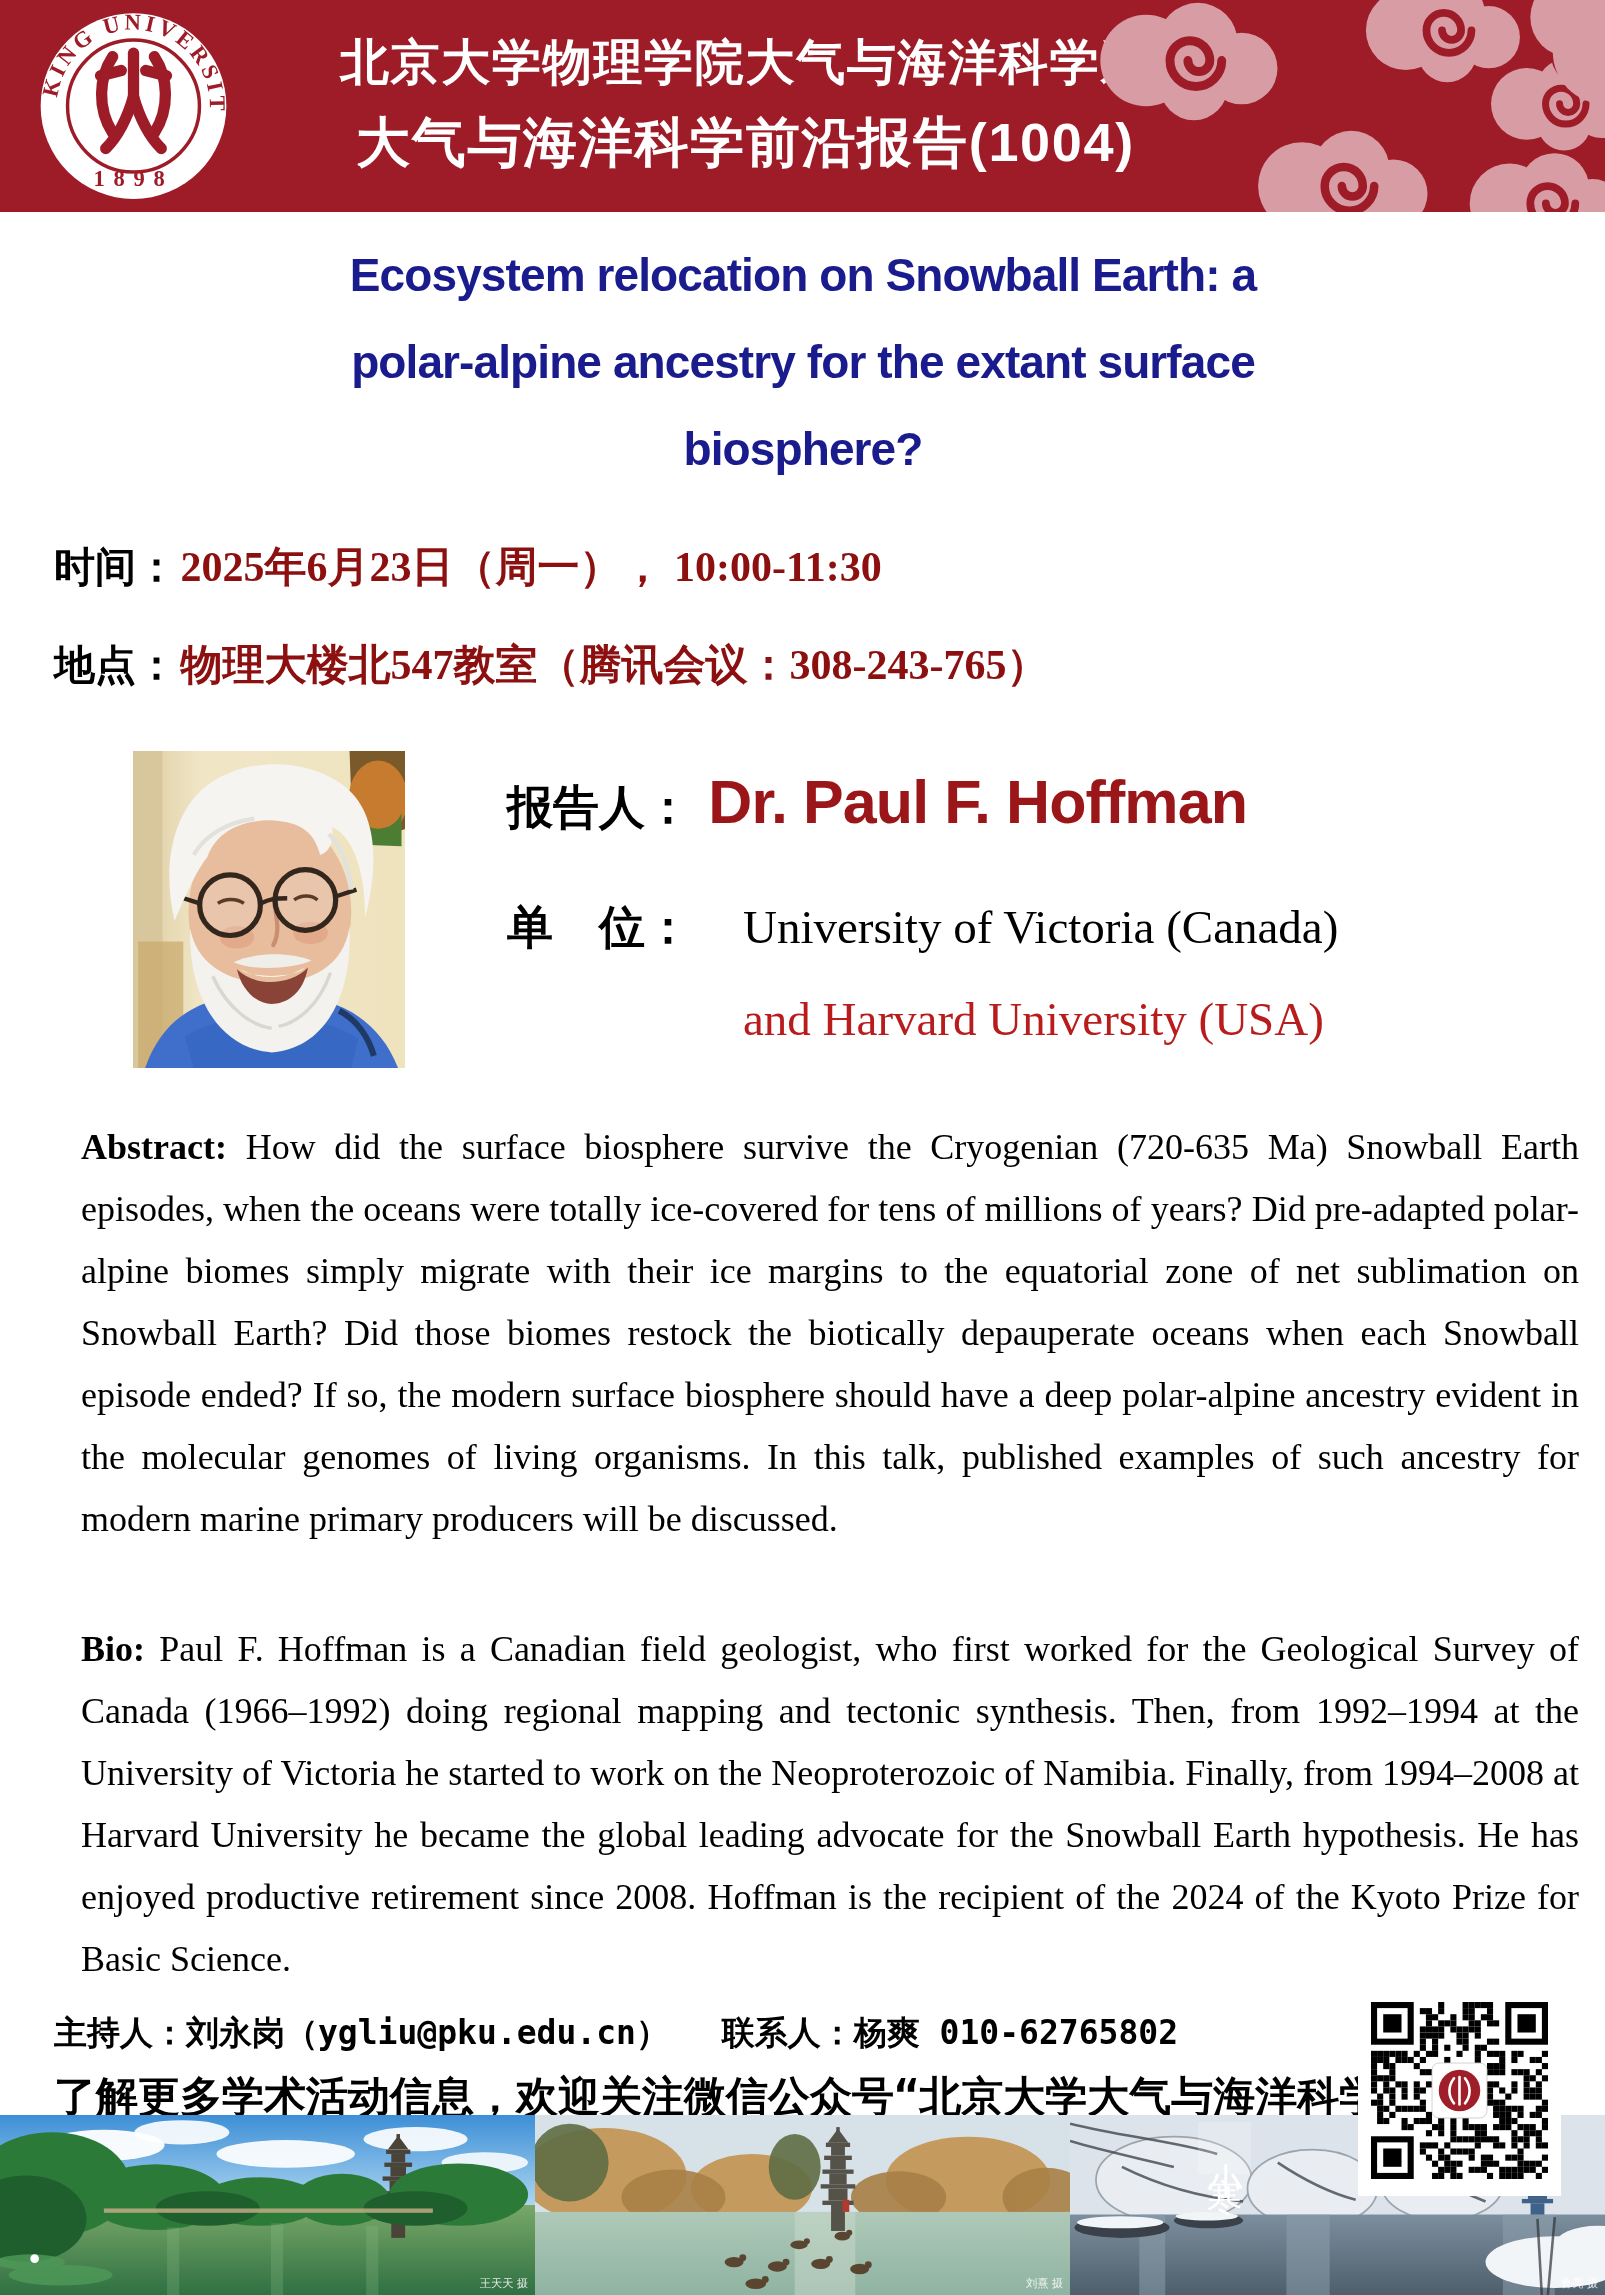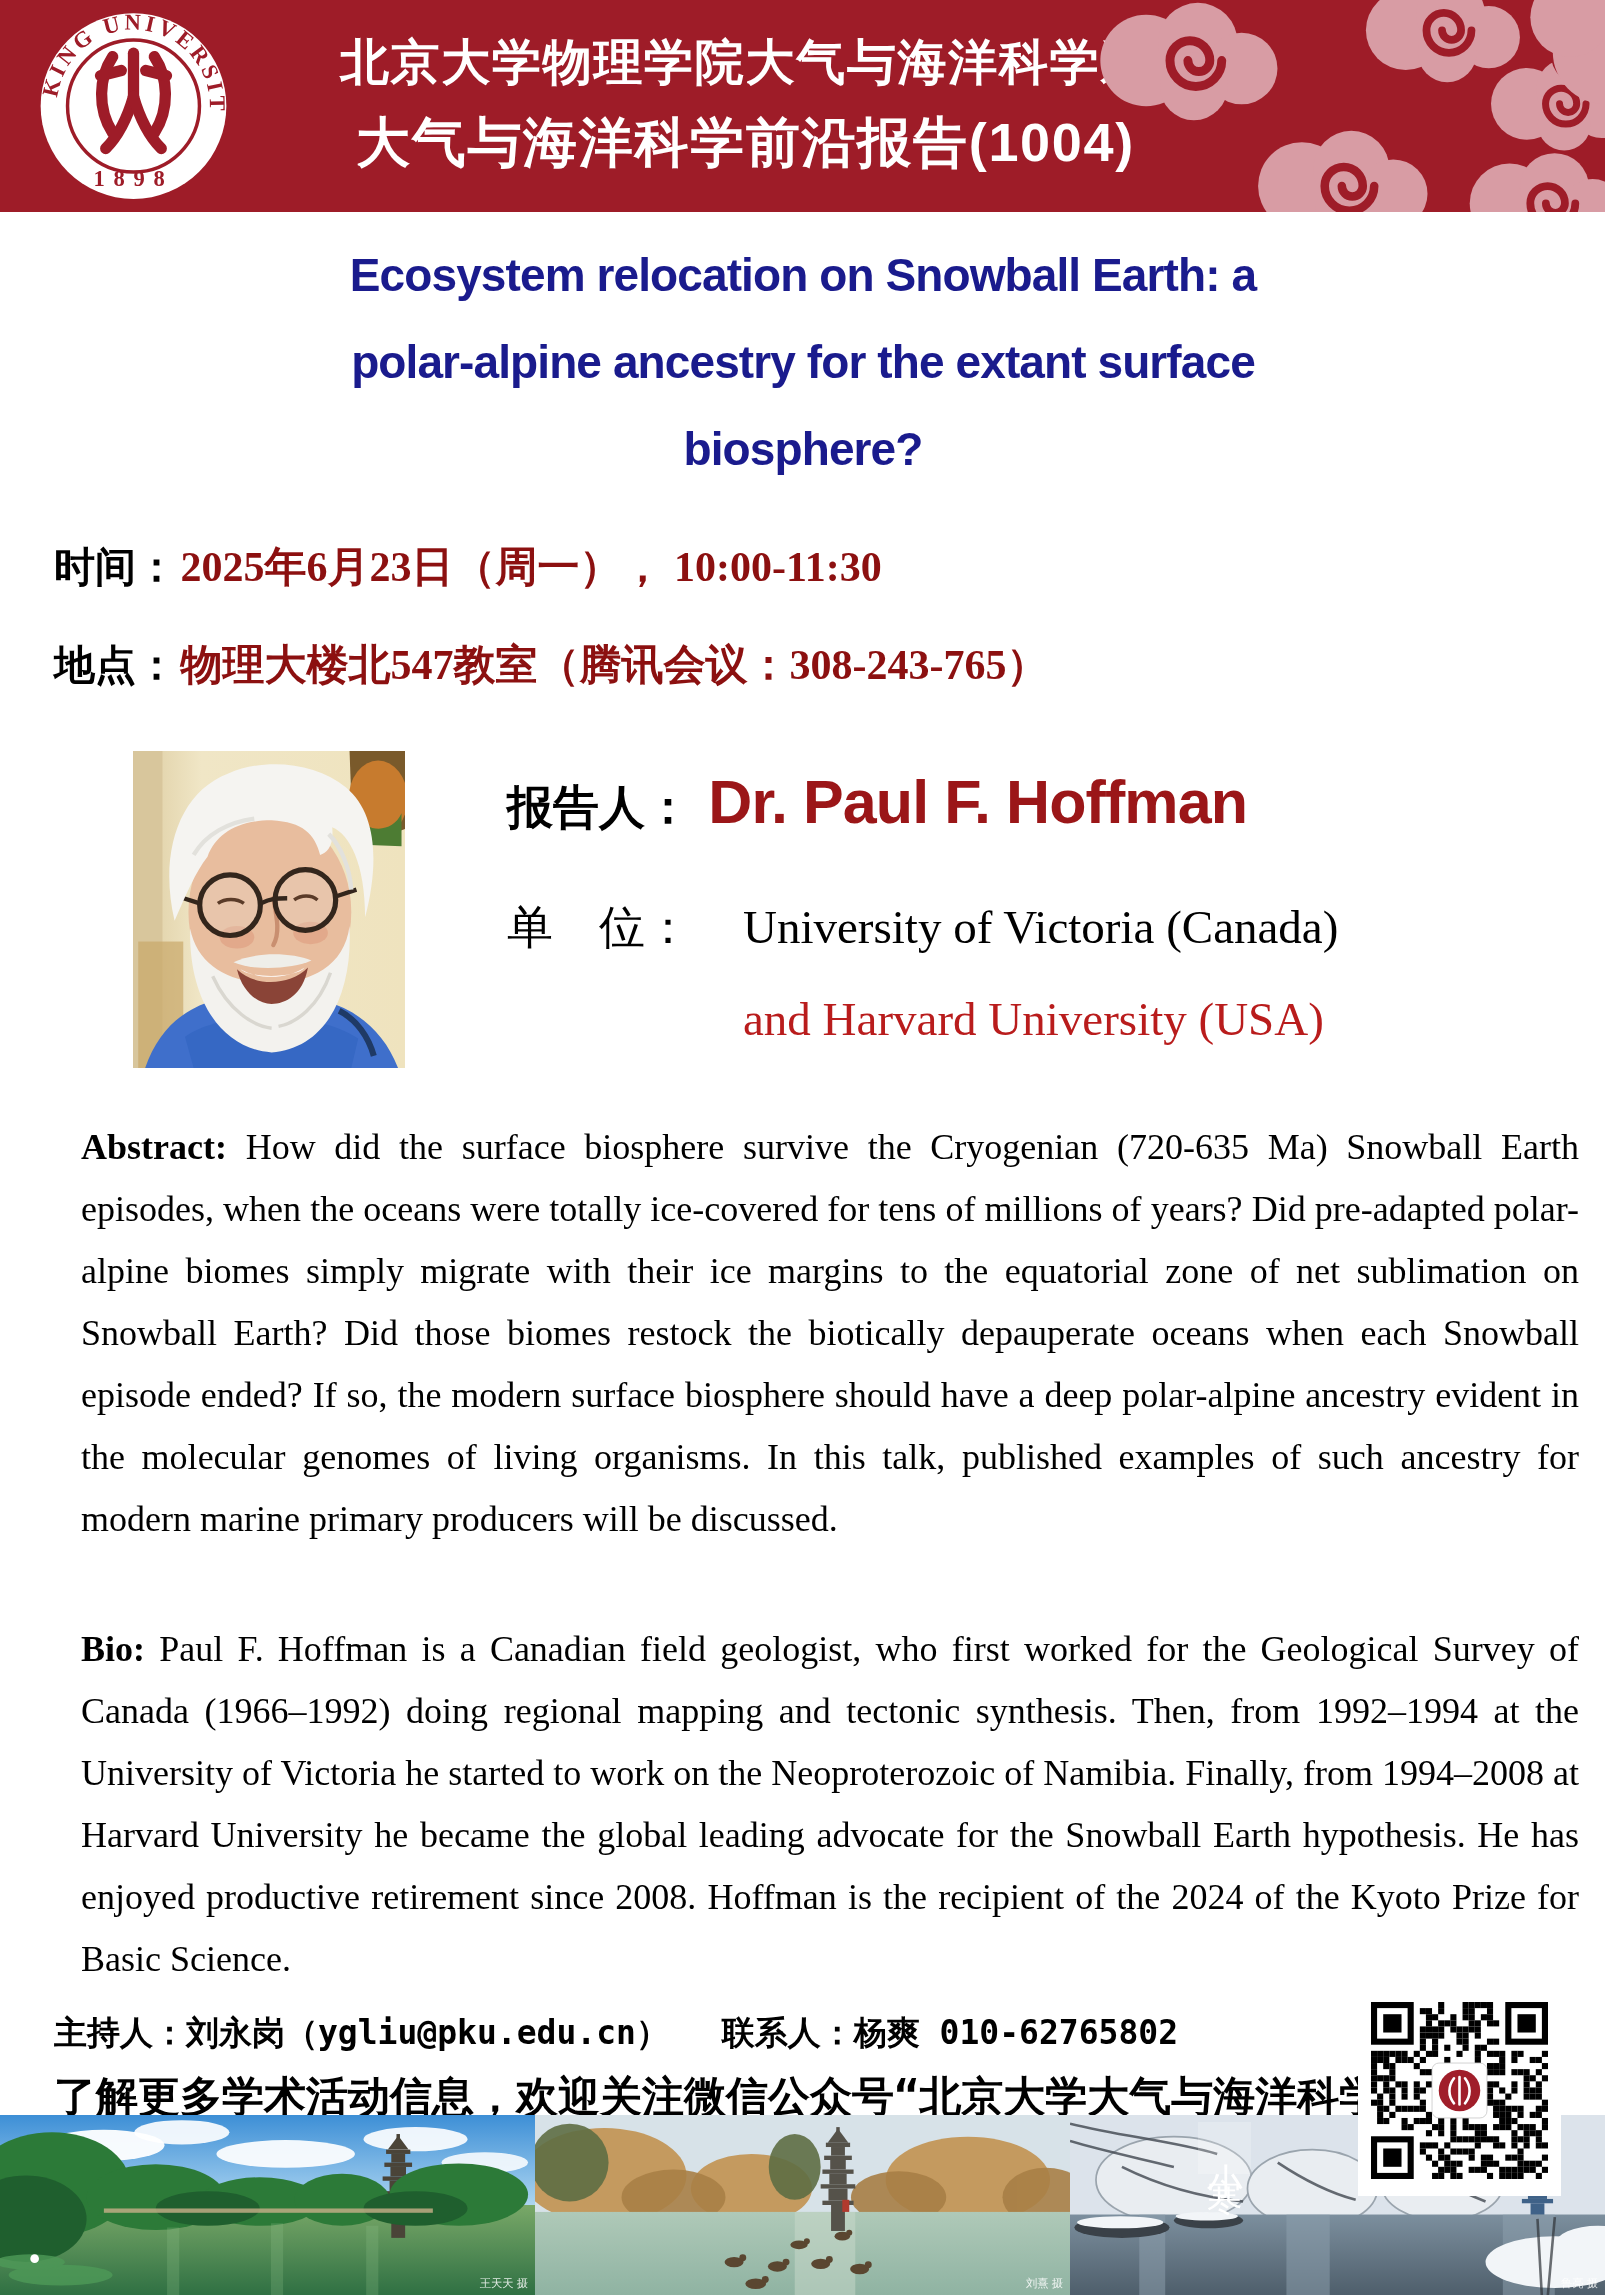--- a/index.html
+++ b/index.html
@@ -27,21 +27,21 @@
   .info-label{font-family:"Liberation Sans",sans-serif;font-weight:bold;font-size:41px;color:#000;}
   .info-value{font-family:"Liberation Serif",serif;font-weight:bold;font-size:42px;color:#8C1010;text-align:right;}
 
   
   .photo{position:absolute;left:133px;top:751px;width:272px;height:317px;}
   .speaker-info{position:absolute;left:507px;top:751px;width:1048px;height:317px;}
   .speaker-row1{position:absolute;left:0;top:15.6px;display:flex;align-items:baseline;gap:17.3px;white-space:nowrap;text-align:right;}
   .speaker-label{font-family:"Liberation Sans",sans-serif;font-weight:bold;font-size:46px;color:#000;}
   .speaker-name{font-family:"Liberation Sans",sans-serif;font-weight:bold;font-size:61px;color:#9B1618;letter-spacing:-0.9px;}
   .speaker-row2{position:absolute;left:0;top:146px;display:flex;align-items:baseline;white-space:nowrap;}
-  .affil-label{font-family:"Liberation Sans",sans-serif;font-weight:normal;font-size:46px;color:#000;width:236px;}
+  .affil-label{font-family:"Liberation Sans",sans-serif;font-weight:bold;font-size:46px;color:#000;width:236px;}
   .affil-value{font-family:"Liberation Serif",serif;font-size:47px;color:#000;}
   .speaker-row3{position:absolute;left:236px;top:241px;font-family:"Liberation Serif",serif;
                 font-size:47px;color:#b91c1c;white-space:nowrap;}
 
   
   .para{position:absolute;left:54px;width:1498px;font-family:"Liberation Serif",serif;
         font-size:36px;line-height:62px;text-align:justify;color:#000;margin-left:27px;}
   .para b{font-weight:bold;}
   .abstract{top:1116px;}
   .bio{top:1618px;}

